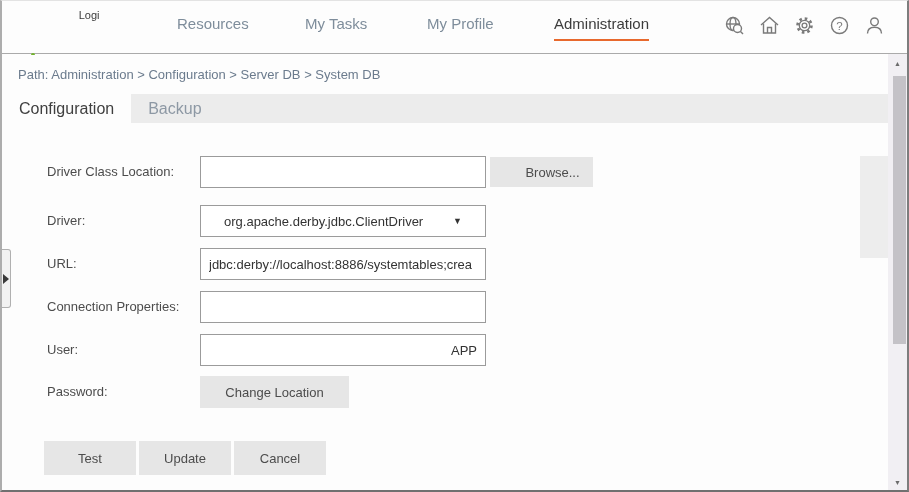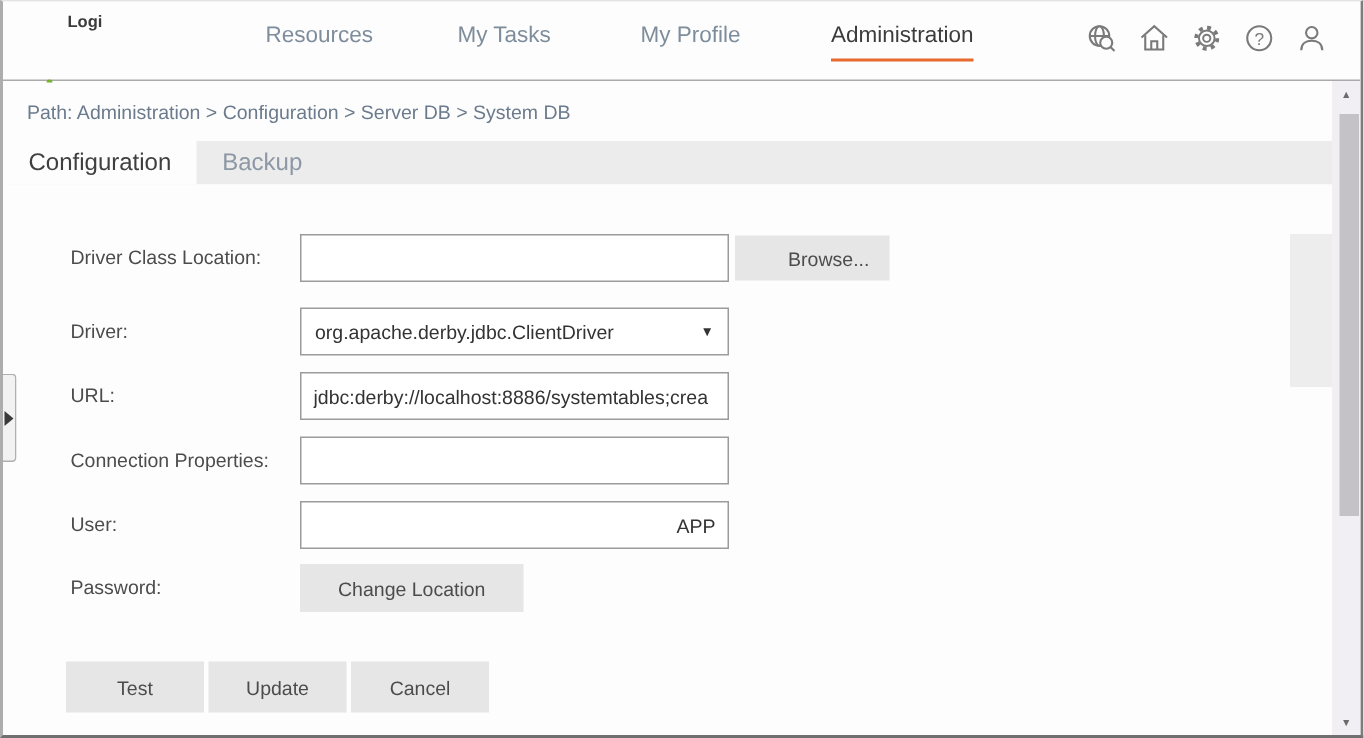--- a/index.html
+++ b/index.html
@@ -14,21 +14,21 @@
     border-right:2px solid #7d7d7d;
     border-bottom:2px solid #707070;
   }
 
   
   .header{ position:absolute; left:0; top:0; width:100%; height:53px;
            background:#fdfdfd; border-bottom:1px solid #aaaaaa; }
   .logo{ position:absolute; left:14px; top:9px; display:flex; align-items:flex-end; }
   .logo-bars{ margin-right:4px; margin-bottom:2px; }
   .logo-text{ line-height:1; color:#3b3b3b; }
-  .logo-top{ display:block; font-size:11px; font-weight:bold; margin-left:2px; }
+  .logo-top{ display:block; font-size:11px; font-weight:normal; margin-left:2px;text-align:center; }
   .logo-bottom{ display:block; font-size:21px; letter-spacing:0.5px;margin-top:42px; }
 
   .nav-item{ position:absolute; top:14px; font-size:15px; color:#7e8d9b;
              cursor:pointer; white-space:nowrap; }
   .nav-item.active{ color:#3c3c3c; padding-bottom:7px; border-bottom:2px solid #e8692d; }
 
   .header-icons{ position:absolute; right:22px; top:14px; display:flex; gap:14px; align-items:center; }
   .hicon{ width:21px; height:21px; display:flex; align-items:center; justify-content:center;
           color:#7a7a7a; cursor:pointer; }
   .hicon svg{ display:block; }
@@ -47,21 +47,21 @@
 
   
   .content{ position:absolute; left:0; top:122px; width:887px; height:368px; background:#fdfdfd; }
   .flabel{ position:absolute; left:45px; height:32px; line-height:32px;
            font-size:13px; color:#4c4c4c; white-space:nowrap; }
   .finput{ position:absolute; left:198px; width:286px; height:32px;
            border:1px solid #9b9b9b; background:#ffffff; padding:0 8px;
            font-family:"Liberation Sans", sans-serif; font-size:13px; color:#333333; outline:none; }
   .fselect{ position:absolute; left:198px; width:286px; height:32px;
             border:1px solid #9b9b9b; background:#ffffff; display:flex;
-            align-items:center; justify-content:space-between; padding:0 9px;
+            align-items:center; justify-content:space-between; padding:0 23px;
             font-size:13px; color:#333333; cursor:pointer; }
   .fselect .caret{ font-size:9px; color:#333333; }
   .gbtn{ background:#e6e6e6; border:none; color:#4c4c4c; font-size:13px;
          font-family:"Liberation Sans", sans-serif; cursor:pointer; position:absolute; }
   .btn-browse{ left:488px; top:34px; width:103px; height:30px;padding-left:22px; }
   .btn-chpass{ left:198px; top:253px; width:149px; height:32px; }
   .btn-test{ left:42px; top:318px; width:92px; height:34px; }
   .btn-update{ left:137px; top:318px; width:92px; height:34px; }
   .btn-cancel{ left:232px; top:318px; width:92px; height:34px; }
 

